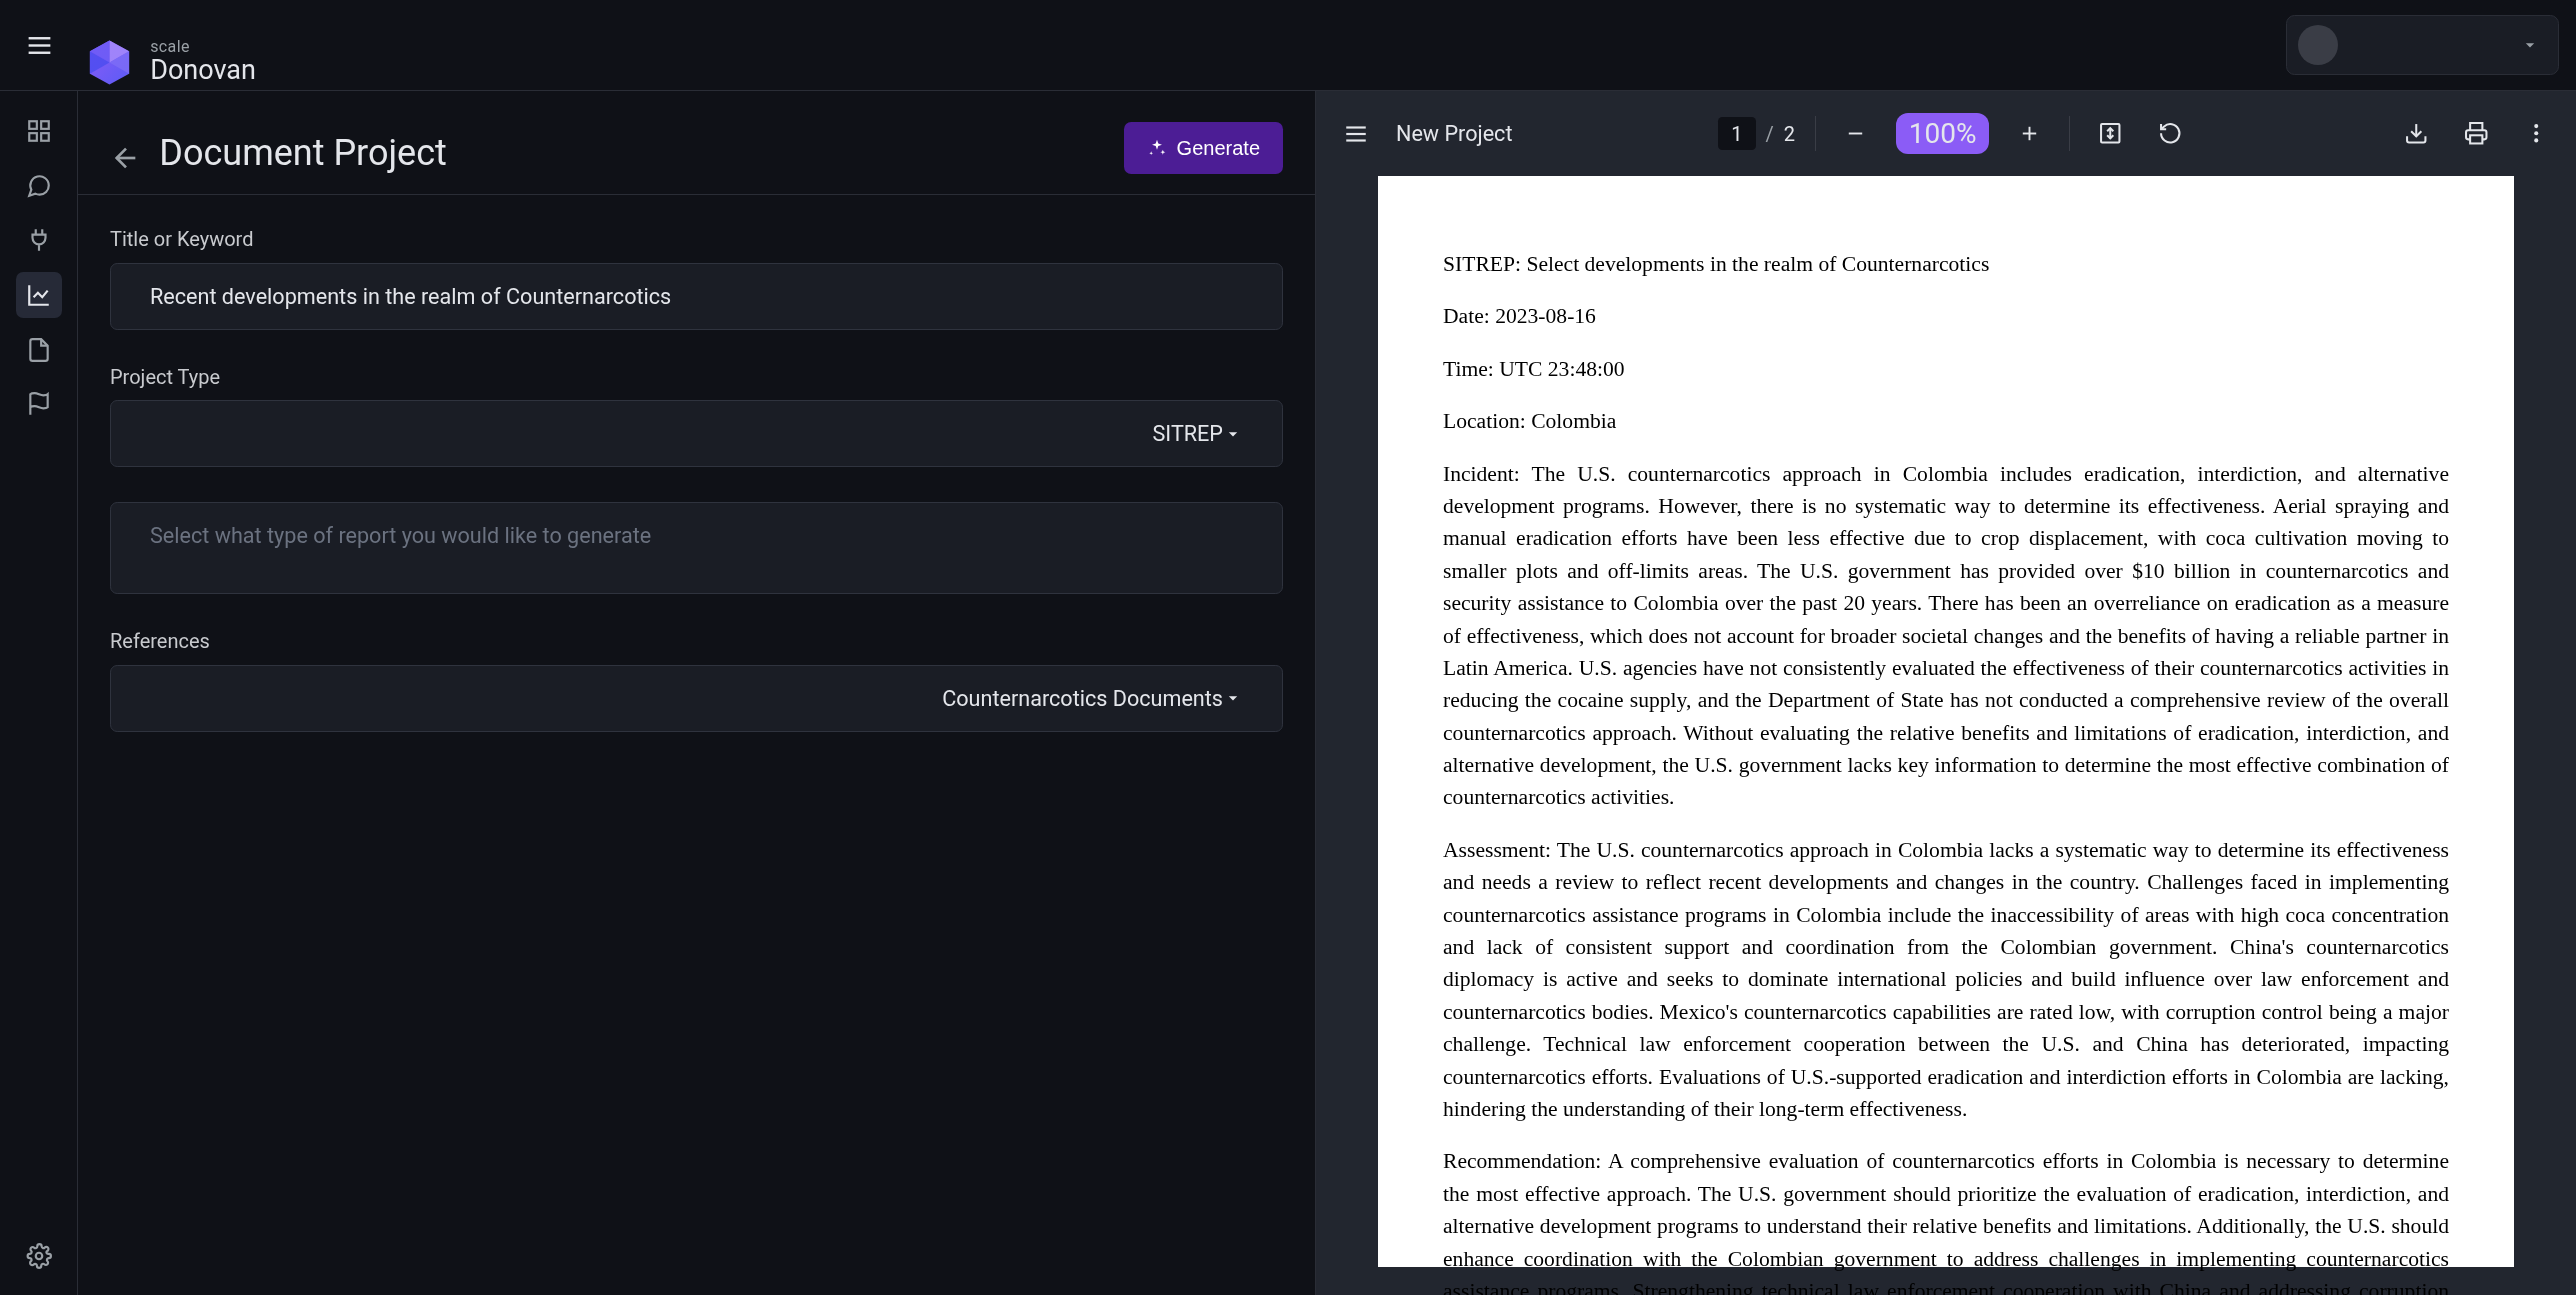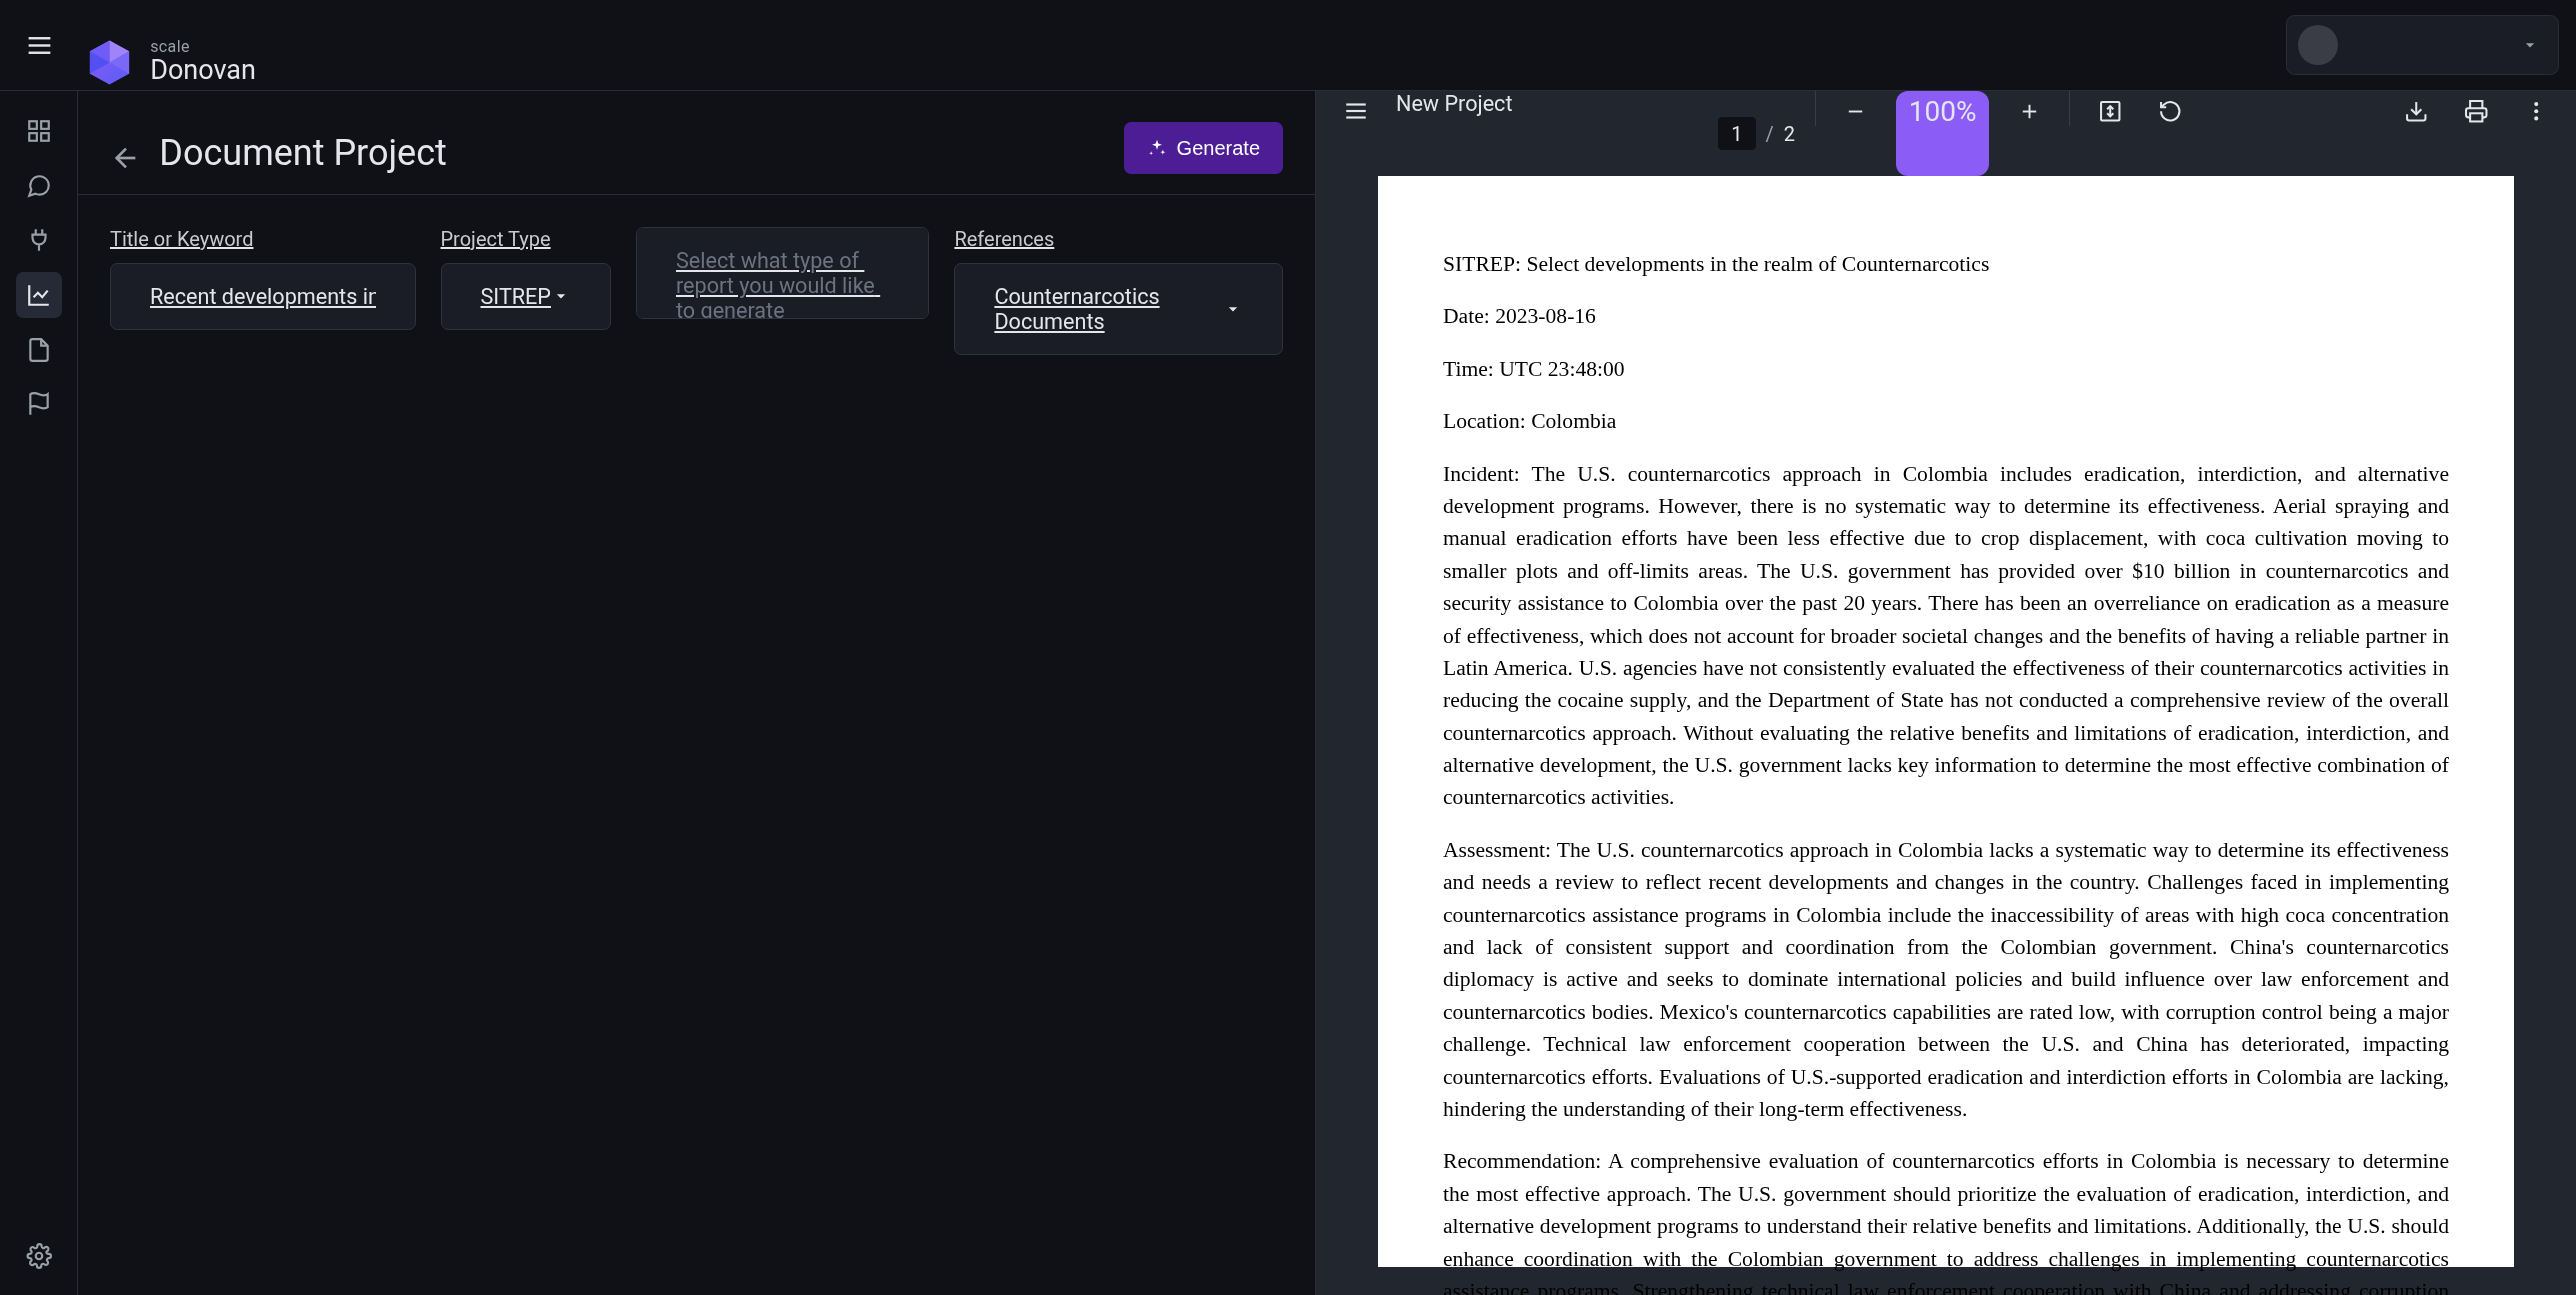--- a/index.html
+++ b/index.html
@@ -90,39 +90,39 @@
   height:104px;
 }
 .back-arrow { color:#9aa0a6;cursor:pointer; }
 .panel-title { font-size:36px;font-weight:400;flex:1; }
 .generate-btn {
   background:#4c1d95;color:#fff;border:none;
   padding:14.4px 23px;border-radius:7.2px;
   font-size:20px;display:flex;align-items:center;gap:10px;
   cursor:pointer;
 }
-.form-area { padding:32px 32px;display:flex;flex-direction:row;gap:25px;text-decoration:underline; }
+.form-area { padding:32px 32px;display:flex;flex-direction:column;gap:35px; }
 .form-group { display:flex;flex-direction:column;gap:11.5px; }
 .form-label { font-size:20px;color:#c8cace; }
 .text-input, .select-input, .context-input {
   background:#1a1d25;border:0.7px solid #2f333e;border-radius:7.2px;
   padding:20px 39px;color:#e4e6eb;font-size:21.6px;
   font-family:inherit;width:100%;
 }
 .text-input::placeholder, .context-input::placeholder { color:#6b7280; }
 .select-input { display:flex;align-items:center;justify-content:flex-end;cursor:pointer; }
 .context-input { min-height:76px;resize:none; color:#6b7280;}
 
 
 .right-panel {
   flex:1;display:flex;flex-direction:column;
   background:#22262f;min-height:0;
 }
 .doc-toolbar {
-  height:85px;display:flex;
+  height:85px;display:flex;align-items:center;
   padding:0 20px;gap:20px;color:#e4e6eb;
   background:#22262f;
 }
 .doc-title { font-size:21.6px;color:#e4e6eb; }
 .tb-spacer { flex:1; }
 .page-ctrl { display:flex;align-items:center;gap:10px; }
 .page-num {
   background:#0f1117;border-radius:4.3px;padding:4.3px 13px;
   font-size:20px;min-width:36px;text-align:center;
 }

